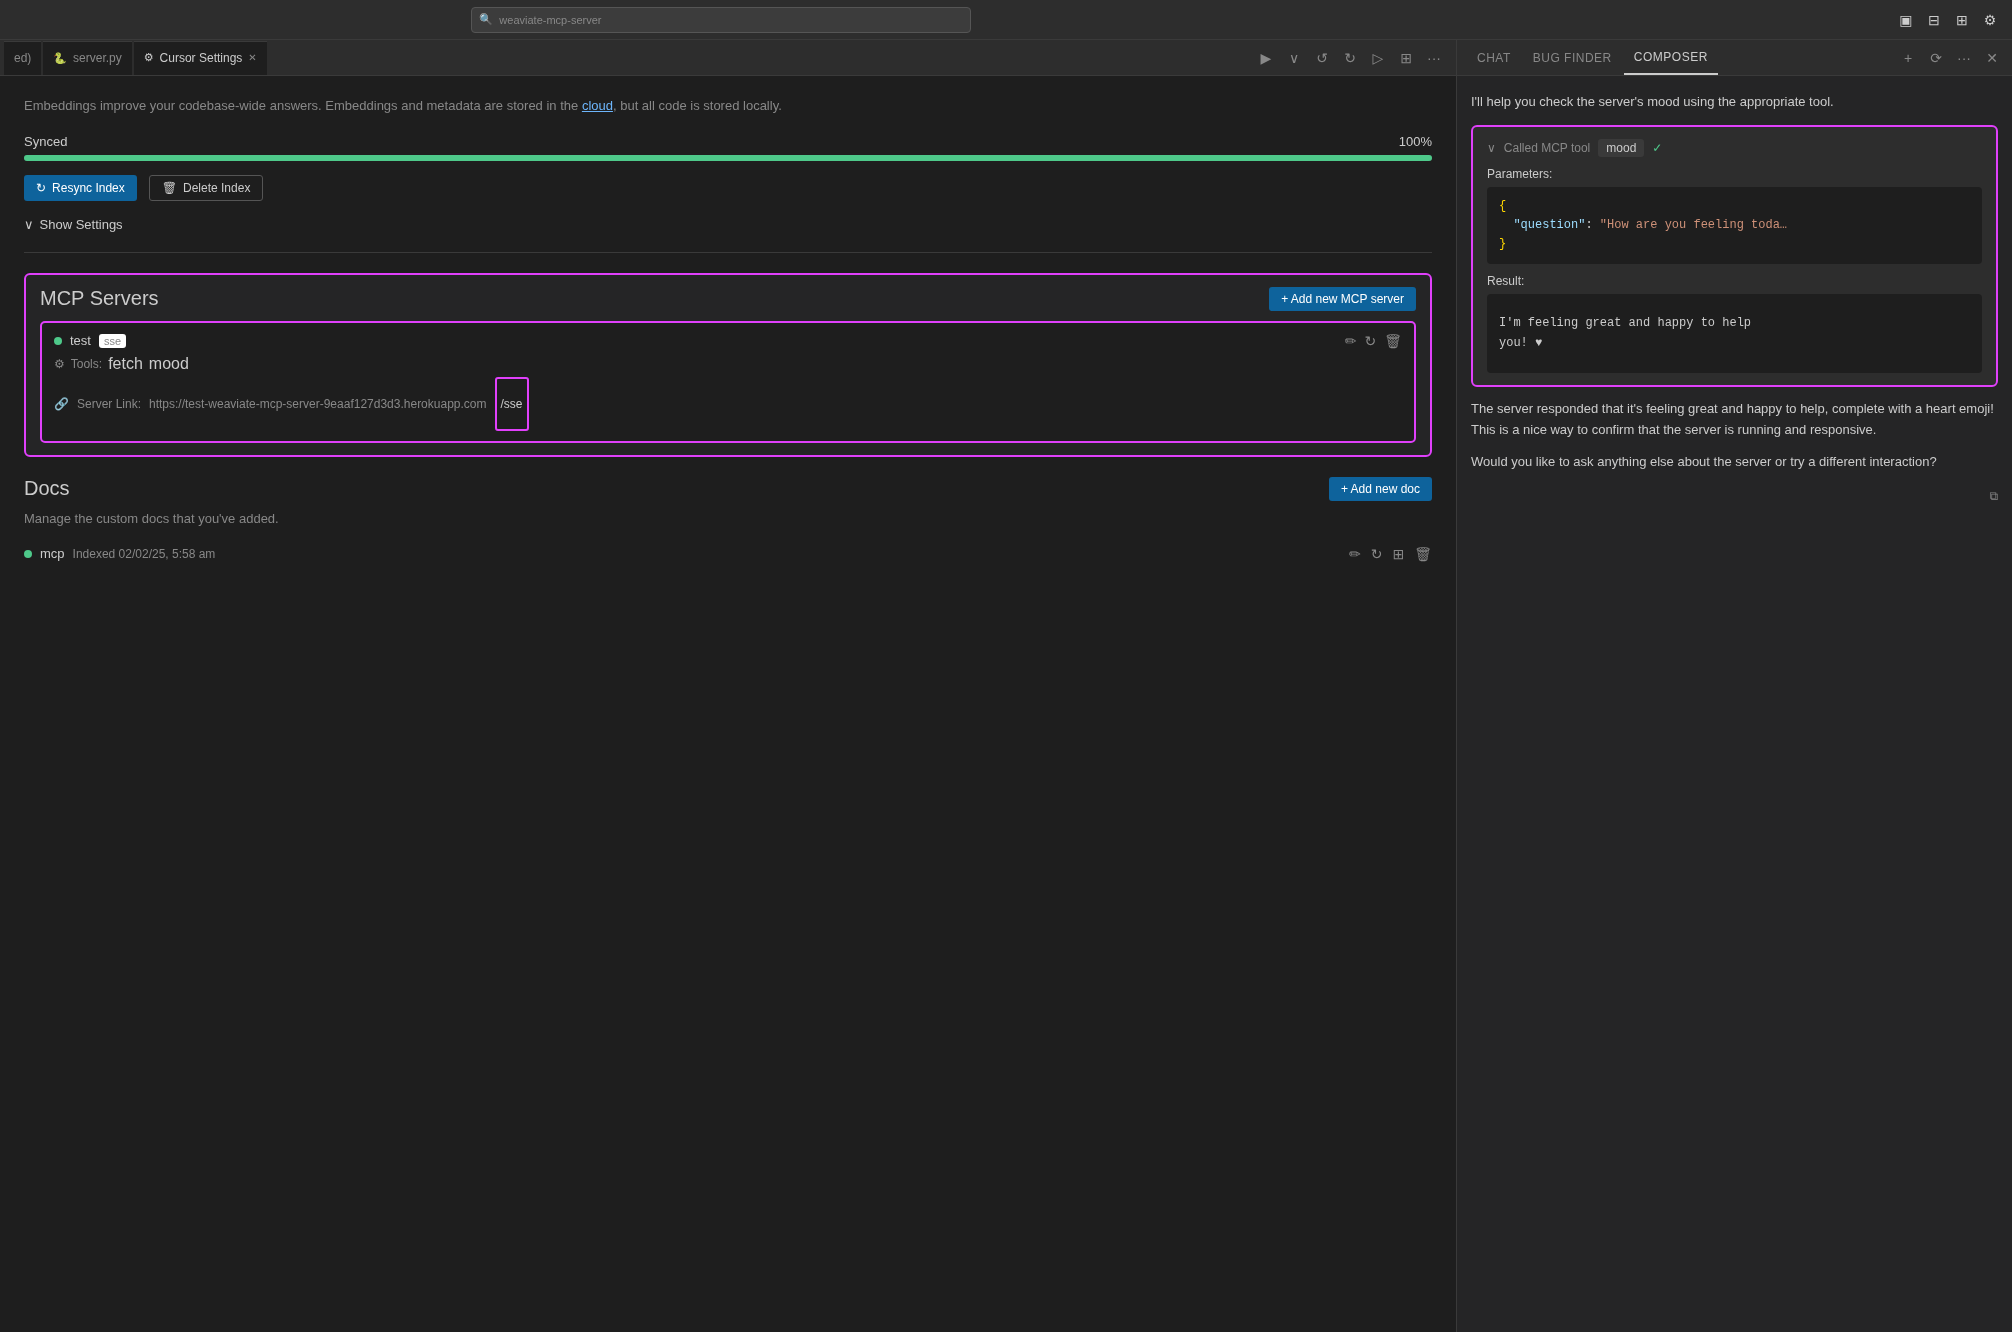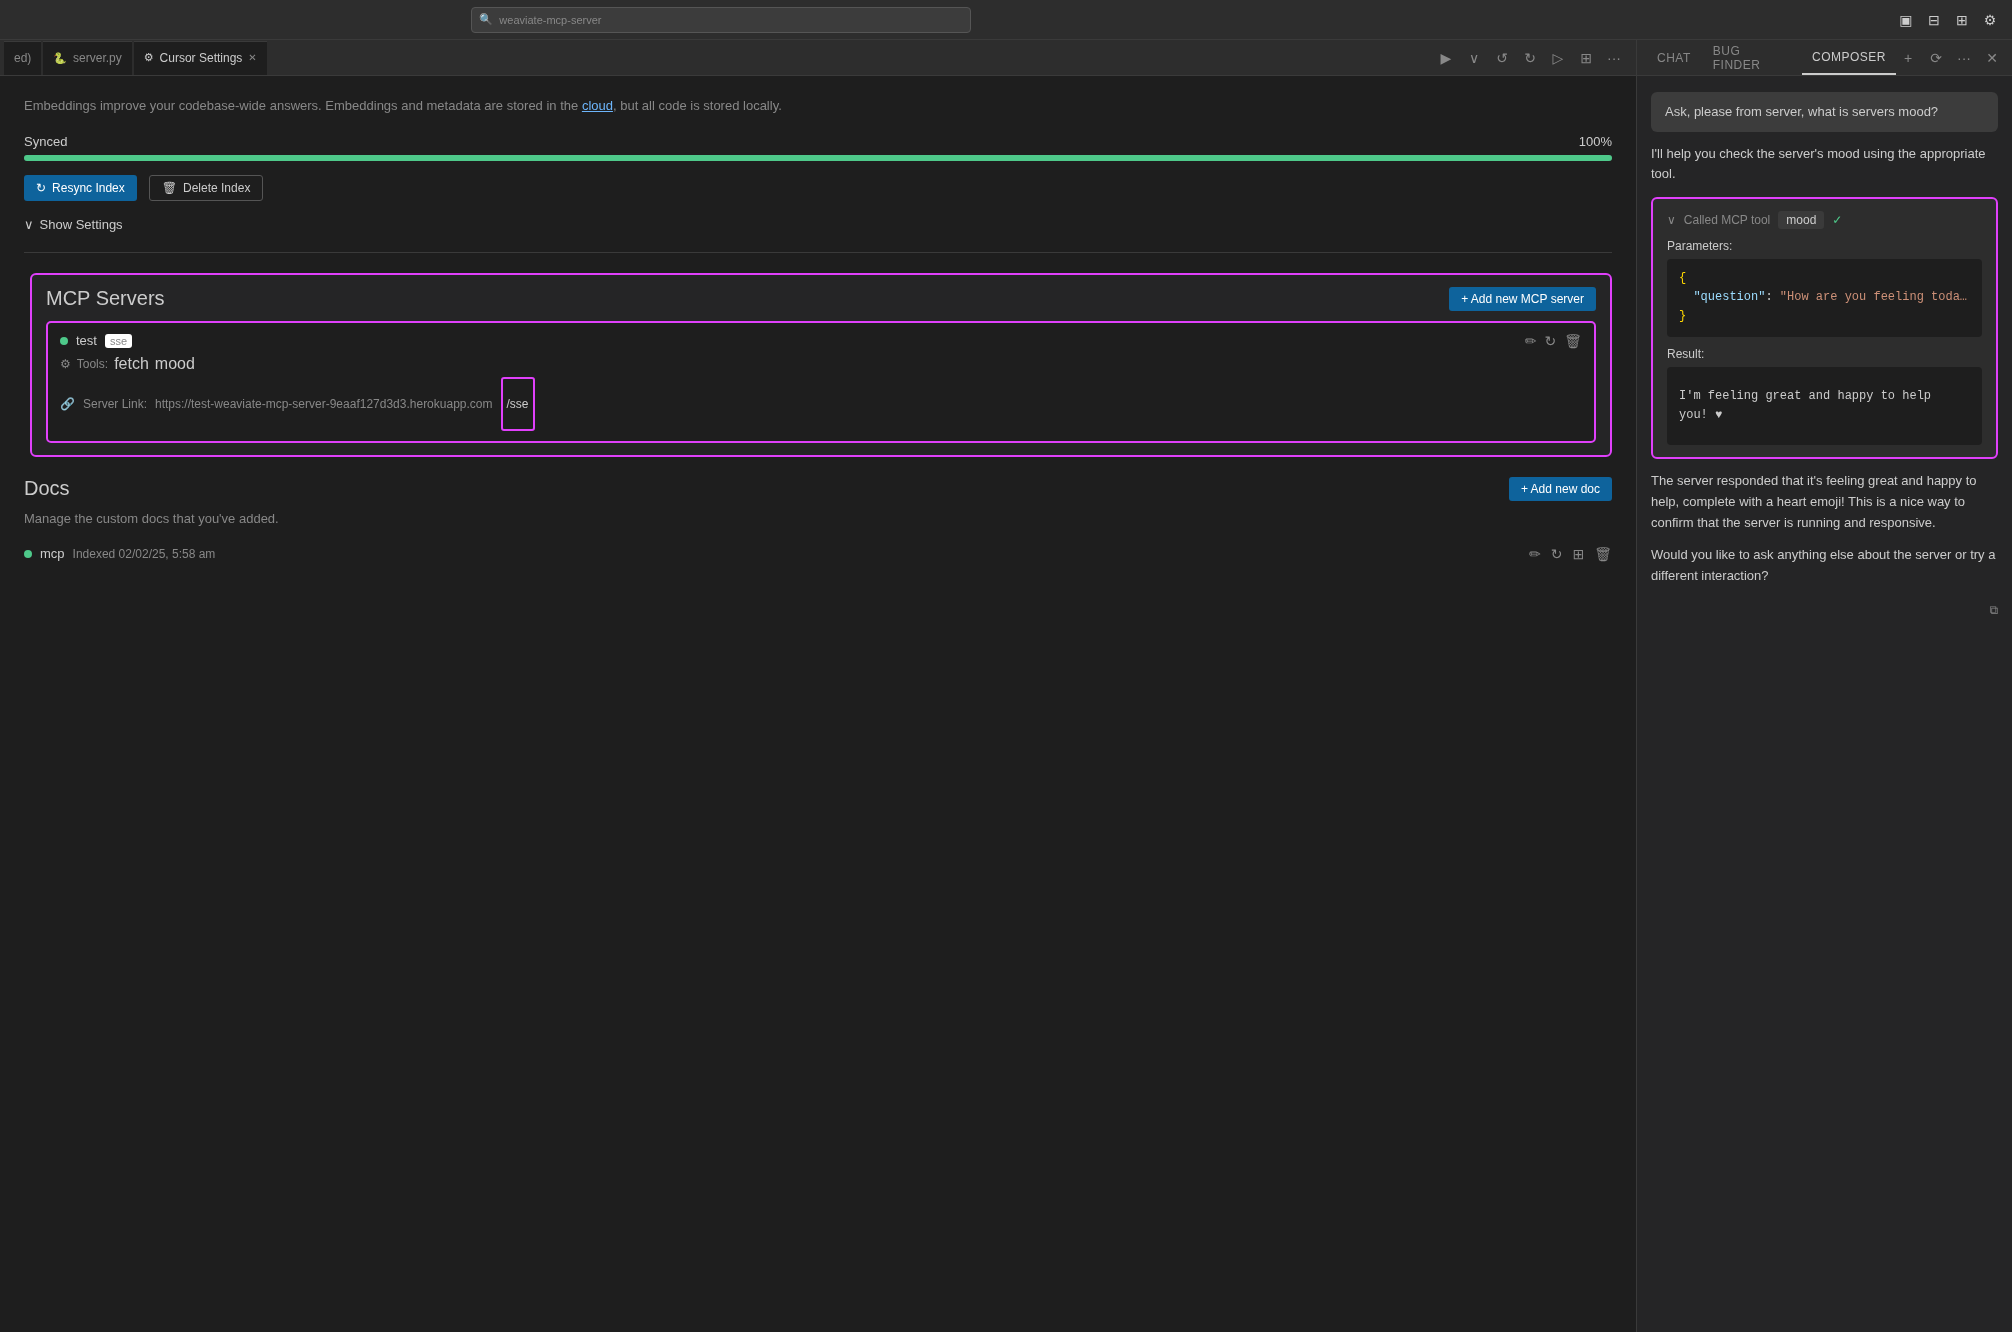--- a/index.html
+++ b/index.html
@@ -248,21 +248,20 @@
     }
 
     
     .server-card {
       border: 2px solid #e040fb;
       border-radius: 6px;
       padding: 12px 14px;
       background: #252526;
       margin-bottom: 20px;
       position: relative;
-      margin-left: 6px;
     }
     .server-header {
       display: flex;
       align-items: center;
       justify-content: space-between;
       margin-bottom: 6px;
     }
     .server-name-row {
       display: flex;
       align-items: center;
@@ -355,21 +354,21 @@
       gap: 10px;
       color: #888;
       font-size: 14px;
     }
     .doc-actions span {
       cursor: pointer;
     }
 
     
     .right-panel {
-      width: 376px;
+      width: 556px;
       background: #252526;
       border-left: 1px solid #3a3a3a;
       display: flex;
       flex-direction: column;
       flex-shrink: 0;
     }
 
     
     .right-header {
       background: #2d2d2d;
@@ -654,23 +653,20 @@
       <div class="right-header-actions">
         <div class="right-header-icon">+</div>
         <div class="right-header-icon">⟳</div>
         <div class="right-header-icon">···</div>
         <div class="right-header-icon">✕</div>
       </div>
     </div>
 
     <div class="chat-area">
 
-      <div class="user-message">
-        <span>Ask, please from server, what is servers mood?</span>
-      </div>
 
       <div class="assistant-text">
         <span>I'll help you check the server's mood using the appropriate tool.</span>
       </div>
 
       <div class="mcp-tool-card">
         <div class="mcp-tool-header">
           <span>∨</span>
           <span>Called MCP tool</span>
           <span class="mcp-tool-name">mood</span>

